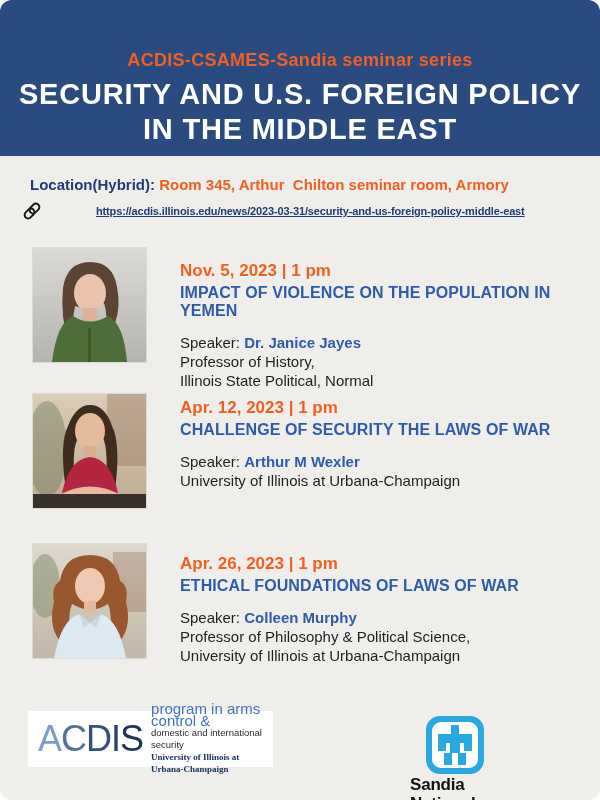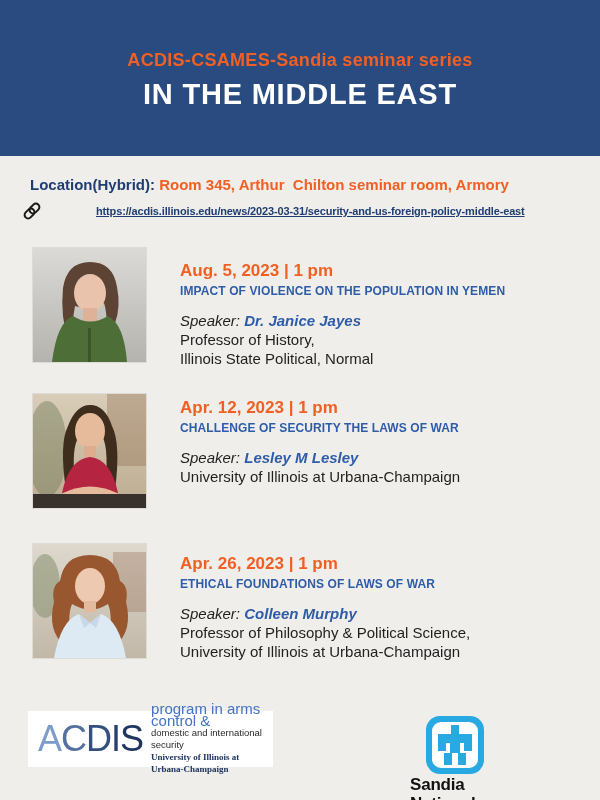--- a/index.html
+++ b/index.html
@@ -1,17 +1,17 @@
 <!DOCTYPE html>
 <html><head>
 <meta charset="utf-8">
 <style>
   * { margin:0; padding:0; box-sizing:border-box; }
   body { font-family:"Liberation Sans", sans-serif; background:#ffffff; }
-  .poster { position:relative; width:600px; height:800px; overflow:hidden; background:#efeeea; }
+  .poster { position:relative; width:600px; height:800px; overflow:hidden; background:#efeeea;border-radius:12px; }
 
   
   .bg {
     position:absolute; inset:0;
     background:
       radial-gradient(14px 22px at 447 300, rgba(75,68,60,0.30), transparent 65%),
       radial-gradient(14px 22px at 492 294, rgba(75,68,60,0.26), transparent 65%),
       radial-gradient(14px 22px at 540 290, rgba(75,68,60,0.26), transparent 65%),
       radial-gradient(130px 90px at 500 270, rgba(150,128,105,0.25), transparent 70%),
       radial-gradient(90px 120px at 590 330, rgba(140,120,100,0.22), transparent 70%),
@@ -39,23 +39,23 @@
   .link-icon { width:24px; height:24px; flex:0 0 auto; }
   .link-text { margin-left:4px; font-size:11px; font-weight:bold; letter-spacing:-0.15px; color:#1e3d73; text-decoration:underline; white-space:nowrap;padding-left:48px; }
 
   
   .session { position:absolute; left:0; width:600px; }
   .s1 { top:248px; } .s2 { top:394px; } .s3 { top:544px; }
   .photo { position:absolute; left:33px; top:0; width:113px; height:114px; box-shadow:0 0 0 1px rgba(0,0,0,0.08); }
   .stext { position:absolute; left:180px; width:410px; }
   .s1 .stext { top:13px; } .s2 .stext { top:4px; } .s3 .stext { top:10px; }
   .sdate { font-size:17px; font-weight:bold; color:#f15f22; }
-  .stitle { margin-top:3px; font-size:12px; font-weight:bold; color:#2e5ca8; letter-spacing:0.1px; }
+  .stitle { margin-top:3px; font-size:16px; font-weight:bold; color:#2e5ca8; letter-spacing:0.1px; }
   .sline { font-size:15px; line-height:19px; color:#1f1f1f; }
-  .speaker-row { margin-top:13px;font-style:italic; }
+  .speaker-row { margin-top:13px; }
   .sname { font-weight:bold; color:#2e5ca8; }
 
   
   .acdis-box { position:absolute; left:28px; top:711px; width:245px; height:56px; background:#ffffff; display:flex; align-items:center; padding-left:10px; }
   .acdis-word { font-size:36px; font-weight:normal; letter-spacing:-1px; line-height:36px; }
   .acdis-word .l1 { color:#7d9cc9; } .acdis-word .l2 { color:#53709f; }
   .acdis-word .l3 { color:#35507f; } .acdis-word .l4 { color:#27406f; } .acdis-word .l5 { color:#1e3560; }
   .acdis-tags { margin-left:8px; }
   .acdis-tag1 { font-size:15px; line-height:12px; color:#4472c4; }
   .acdis-tag2 { font-size:9.5px; line-height:12px; color:#2b2b2b; }
@@ -66,20 +66,21 @@
 </style>
 </head>
 <body>
 
 <div class="poster">
   <div class="bg"></div>
 
   <div class="header">
     <div class="series">ACDIS-CSAMES-Sandia seminar series</div>
     <div class="title">
+      <div>SECURITY AND U.S. FOREIGN POLICY</div>
       <div>IN THE MIDDLE EAST</div>
     </div>
   </div>
 
   <div class="location">
     <span class="loc-label">Location(Hybrid):</span><span class="loc-value"> Room 345, Arthur  Chilton seminar room, Armory</span>
   </div>
   <div class="linkrow">
     <svg class="link-icon" viewBox="0 0 24 24" fill="none" stroke="#1a1a1a" stroke-width="2" stroke-linecap="round">
       <g transform="rotate(-45 12 12)">
@@ -99,21 +100,21 @@
           </linearGradient>
         </defs>
       <rect width="113" height="114" fill="url(#p1bg)"></rect>
       <path d="M30 40 q4-26 27-26 q23 0 27 25 q4 20-2 36 l-7 20 q-1-32-4-40 q-14 8-29 3 l-6 37 q-9-26-6-55z" fill="#5c4334"></path>
       <ellipse cx="57" cy="45" rx="16" ry="19" fill="#e9c3ab"></ellipse>
       <rect x="50" y="60" width="14" height="13" fill="#ddb298"></rect>
       <path d="M19 114 q5-40 21-46 q17 11 35 0 q16 8 19 46 z" fill="#4e6e38"></path>
       <rect x="55" y="80" width="3" height="34" fill="#3c5529"></rect>
     </svg>
     <div class="stext">
-      <div class="sdate">Aug. 5, 2023 | 1 pm</div>
+      <div class="sdate">Nov. 5, 2023 | 1 pm</div>
       <div class="stitle">IMPACT OF VIOLENCE ON THE POPULATION IN YEMEN</div>
       <div class="sline speaker-row"><span>Speaker: </span><span class="sname">Dr. Janice Jayes</span></div>
       <div class="sline">Professor of History,</div>
       <div class="sline">Illinois State Political, Normal</div>
     </div>
   </div>
 
   <div class="session s2">
     <svg class="photo" viewBox="0 0 113 114" preserveAspectRatio="none">
       <defs>
@@ -128,21 +129,21 @@
       <path d="M33 96 q-7-46 2-64 q8-21 22-21 q15 0 22 21 q9 18 3 64 l-10 2 q4-42-2-54 q-12 10-26 2 q-6 14-1 52z" fill="#3e2c1d"></path>
       <ellipse cx="57" cy="37" rx="15" ry="18" fill="#e6bb9b"></ellipse>
       <rect x="51" y="52" width="12" height="11" fill="#dcae8d"></rect>
       <path d="M29 99 q7-34 28-36 q21 2 28 36z" fill="#b52440"></path>
       <path d="M30 99 q27-13 54 0 l0 4 -54 0z" fill="#e6bb9b"></path>
       <rect x="0" y="100" width="113" height="14" fill="#38302a"></rect>
     </svg>
     <div class="stext">
       <div class="sdate">Apr. 12, 2023 | 1 pm</div>
       <div class="stitle">CHALLENGE OF SECURITY THE LAWS OF WAR</div>
-      <div class="sline speaker-row"><span>Speaker: </span><span class="sname">Lesley M Lesley</span></div>
+      <div class="sline speaker-row"><span>Speaker: </span><span class="sname">Arthur M Wexler</span></div>
       <div class="sline">University of Illinois at Urbana-Champaign</div>
     </div>
   </div>
 
   <div class="session s3">
     <svg class="photo" viewBox="0 0 113 114" preserveAspectRatio="none">
       <defs>
           <linearGradient id="p3bg" x1="0" y1="0" x2="0" y2="1">
             <stop offset="0" stop-color="#ded8cd"></stop>
             <stop offset="1" stop-color="#c2b8a8"></stop>

